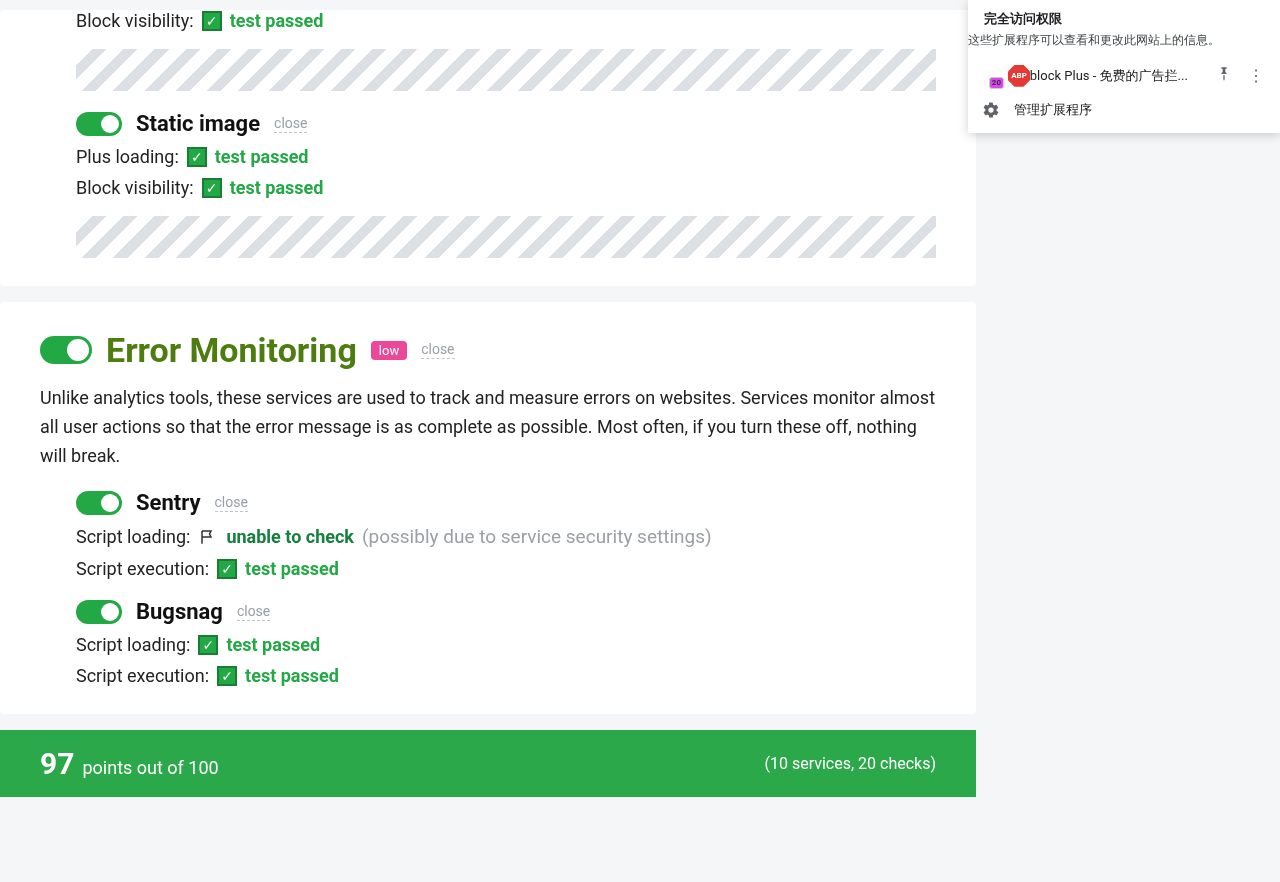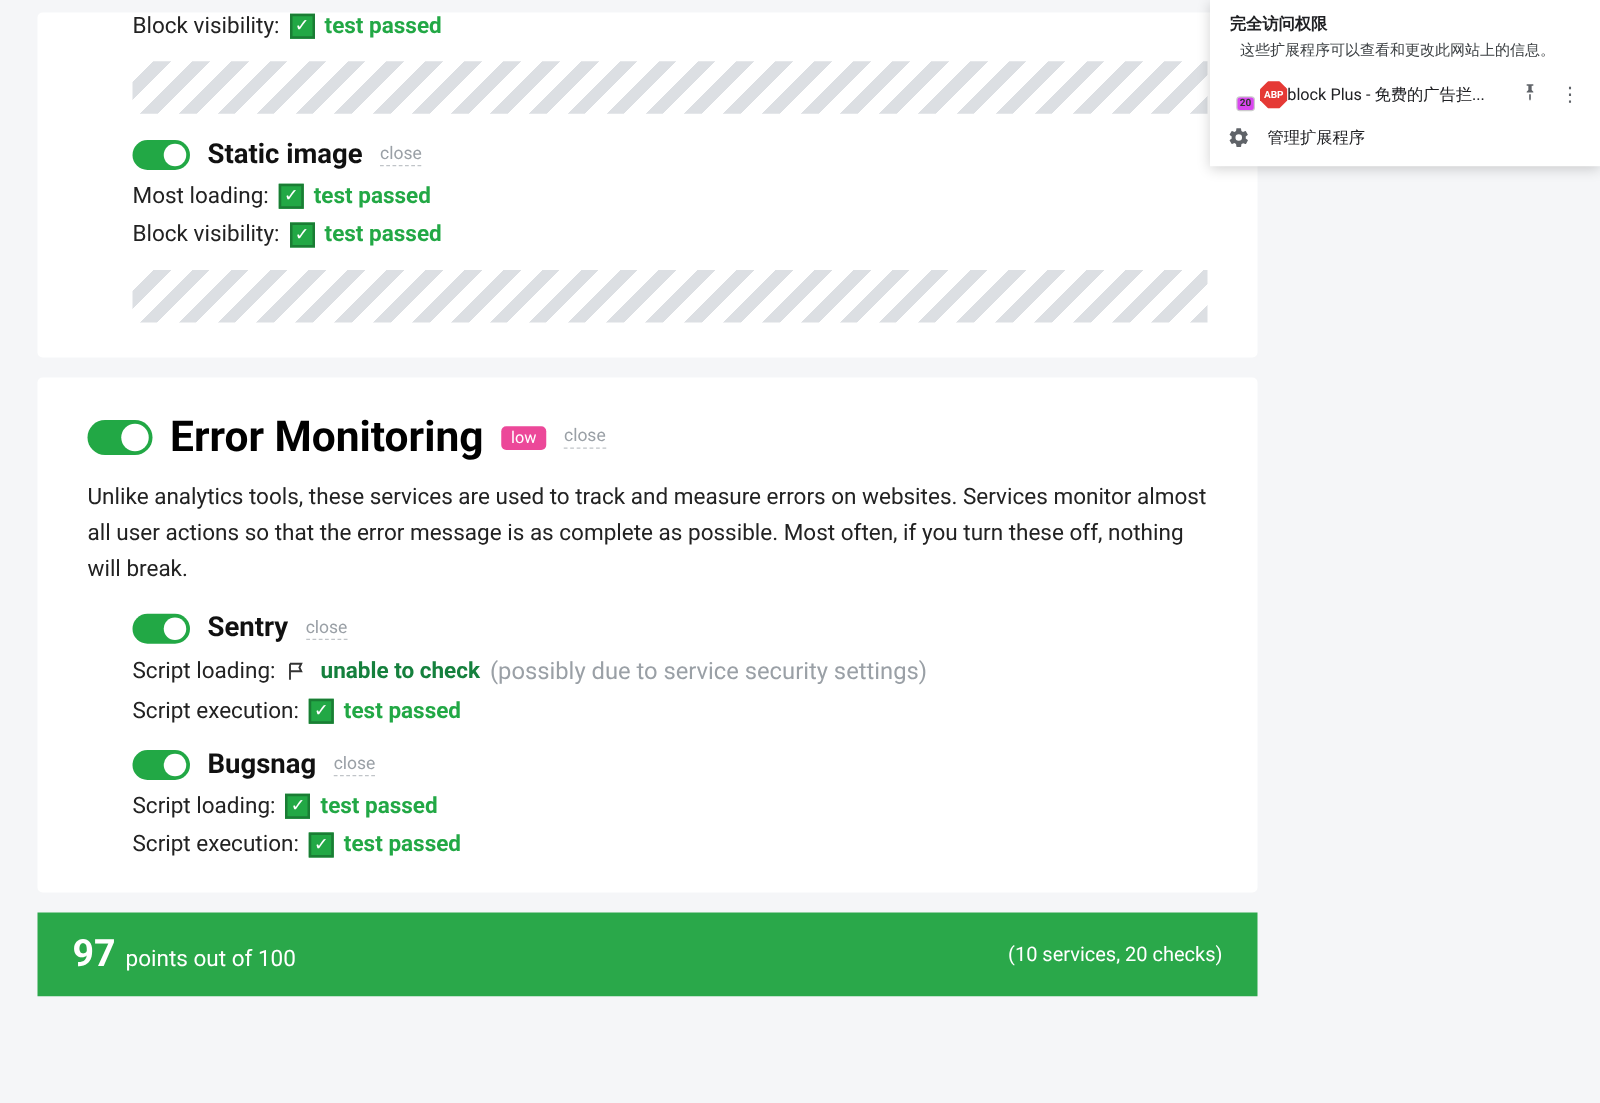--- a/index.html
+++ b/index.html
@@ -8,42 +8,41 @@
     background: #f5f6f8;
     color: #222;
     font-size: 16px;
     width: 1280px;
     height: 882px;
     overflow: hidden;
     position: relative;
   }
   .page {
     padding: 0 0 0 0;
-    margin-left: 30px;
   }
   .card {
     background: #fff;
     margin: 0 0 16px 0;
     padding: 0 40px 28px 40px;
     border-radius: 4px;
     width: 976px;
   }
   .card + .card {
     margin-top: 16px;
   }
   .section-header {
     display: flex;
     align-items: center;
     gap: 14px;
     padding-top: 28px;
   }
   .section-header h1 {
     font-size: 34px;
     font-weight: 700;
-    color: #000000;
+    color: #4d7c0f;
   }
   .section-desc {
     font-size: 18px;
     line-height: 1.6;
     color: #222;
     margin-top: 14px;
   }
   .sub-item {
     padding-left: 36px;
     margin-top: 20px;
@@ -157,21 +156,21 @@
       #ffffff 22px
     );
   }
   .score-bar {
     width: 976px;
     background: #2aa84a;
     color: #fff;
     display: flex;
     align-items: center;
     justify-content: space-between;
-    padding: 16px 28px;
+    padding: 16px 40px;
     font-size: 18px;
   }
   .score-left {
     display: flex;
     align-items: baseline;
     gap: 8px;
   }
   .score-num {
     font-size: 30px;
     font-weight: 700;
@@ -190,21 +189,21 @@
     font-size: 13px;
     color: #202124;
     padding-bottom: 6px;
   }
   .ext-popup .ept {
     padding: 10px 16px 2px 16px;
     font-weight: 600;
     font-size: 13px;
   }
   .ext-popup .eps {
-    padding: 2px 16px 10px 24px;
+    padding: 2px 16px 10px 0;
     color: #3c4043;
     font-size: 12px;
     line-height: 1.4;
   }
   .ext-row {
     display: flex;
     align-items: center;
     padding: 6px 12px;
     gap: 12px;
   }
@@ -267,21 +266,21 @@
       <div class="hatched"></div>
     </div>
 
     <div class="sub-item">
       <div class="sub-header">
         <div class="toggle"></div>
         <h2>Static image</h2>
         <span class="close-link">close</span>
       </div>
       <div class="check-line">
-        <span class="check-label">Most loading:</span>
+        <span class="check-label">Plus loading:</span>
         <span class="check-pass-icon">✓</span>
         <span class="test-passed">test passed</span>
       </div>
       <div class="check-line">
         <span class="check-label">Block visibility:</span>
         <span class="check-pass-icon">✓</span>
         <span class="test-passed">test passed</span>
       </div>
       <div class="hatched"></div>
     </div>

